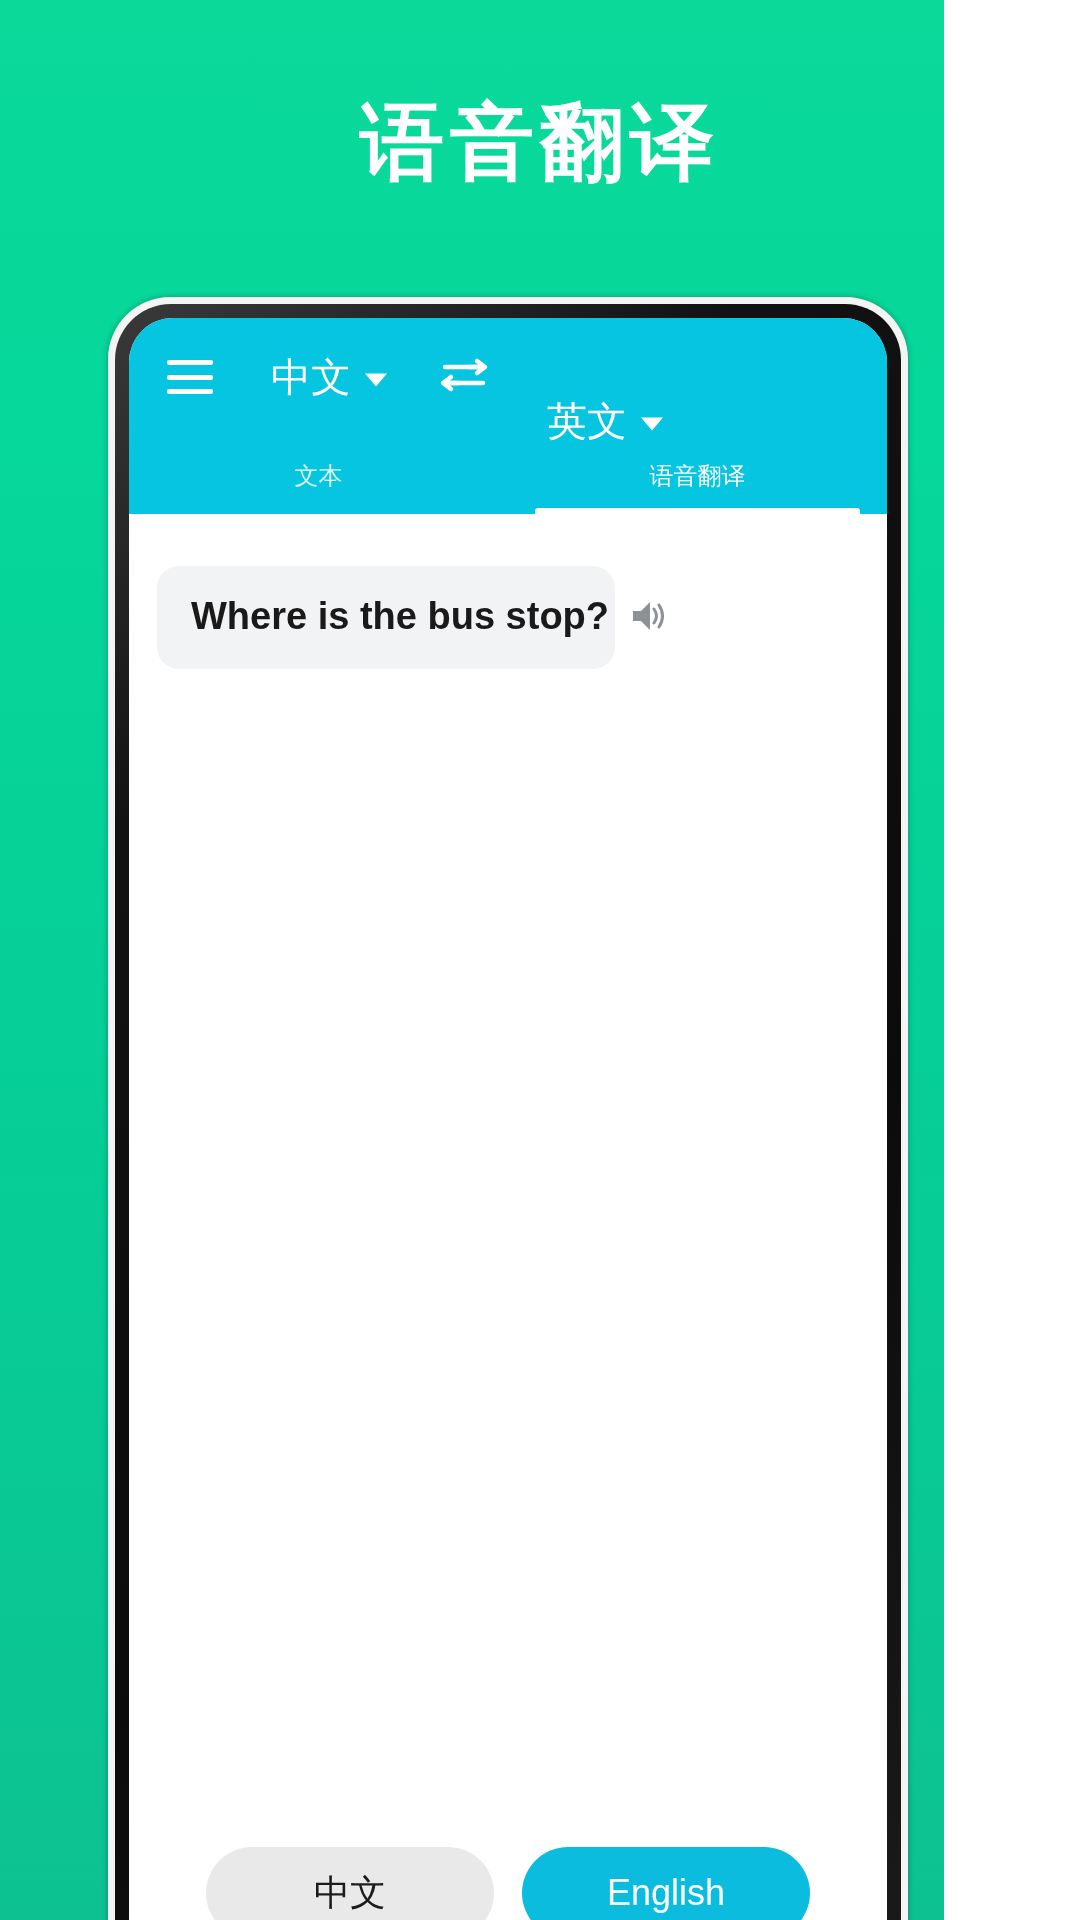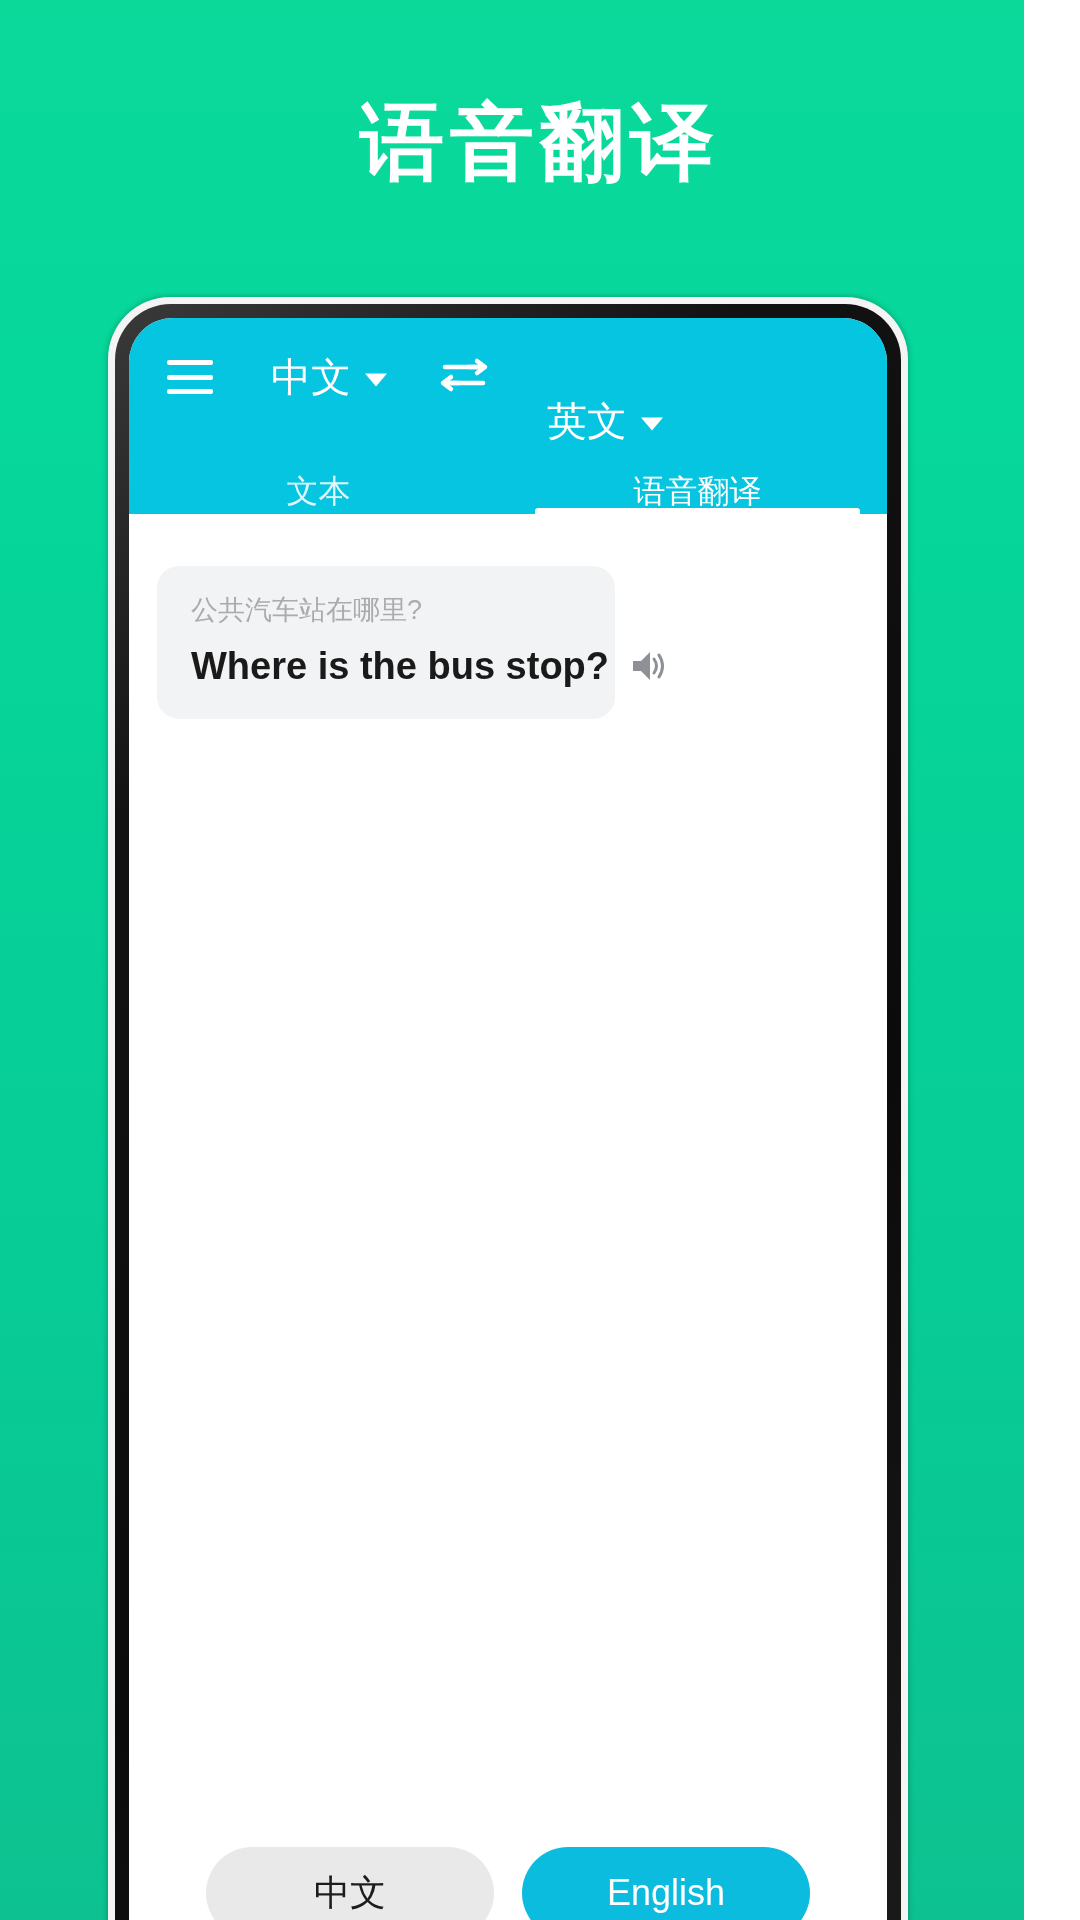--- a/index.html
+++ b/index.html
@@ -8,21 +8,21 @@
   }
   body {
     width: 1080px;
     height: 1920px;
     overflow: hidden;
     font-family: "Liberation Sans", "DejaVu Sans", sans-serif;
   }
 
   #stage {
     position: relative;
-    width: 1024px;
+    width: 944px;
     height: 1920px;
     background: linear-gradient(180deg, #0ad99a 0%, #06d79a 22%, #06cf97 55%, #09c894 78%, #0dc290 100%);
     overflow: hidden;
   }
 
   
   .promo-title {
     position: absolute;
     top: 96px;
     left: 0;
@@ -141,25 +141,25 @@
     left: 0;
     bottom: 0;
     width: 100%;
     height: 78px;
     display: flex;
   }
   .tab {
     flex: 1 1 0;
     position: relative;
     display: flex;
-    align-items: flex-end;
+    align-items: center;
     justify-content: center;
     padding-top: 2px;
     color: rgba(255,255,255,0.88);
-    font-size: 32px;
+    font-size: 24px;
     white-space: nowrap;
   }
   .tab.active { color: #ffffff; }
   .tab.active::after {
     content: "";
     position: absolute;
     bottom: 0;
     left: 7%;
     width: 86%;
     height: 6px;
@@ -308,21 +308,20 @@
           <div class="tab active">
             <span>语音翻译</span>
           </div>
         </div>
       </div>
 
       <div class="convo">
 
         <div class="row left">
           <div class="bubble incoming">
-            <p class="b-sub">公共汽车站在哪里?</p>
             <div class="b-main-line">
               <p class="b-main">Where is the bus stop?</p>
               <span class="spk">
                 <svg width="42" height="42" viewBox="0 0 42 42">
                   <path d="M10 26 L10 16 L18 16 L27 7 L27 35 L18 26 Z" fill="#8d9094"></path>
                   <path d="M31 14 Q36 21 31 28" fill="none" stroke="#8d9094" stroke-width="3" stroke-linecap="round"></path>
                   <path d="M36 10 Q43 21 36 32" fill="none" stroke="#8d9094" stroke-width="3" stroke-linecap="round"></path>
                 </svg>
               </span>
             </div>

